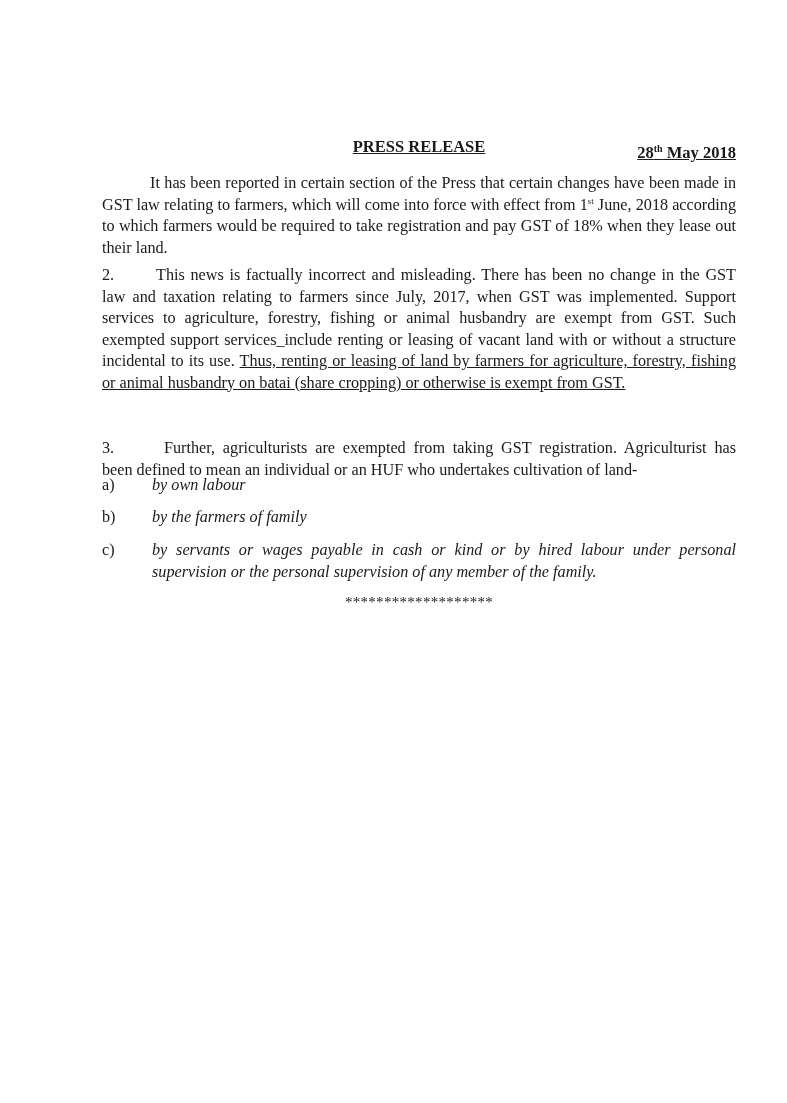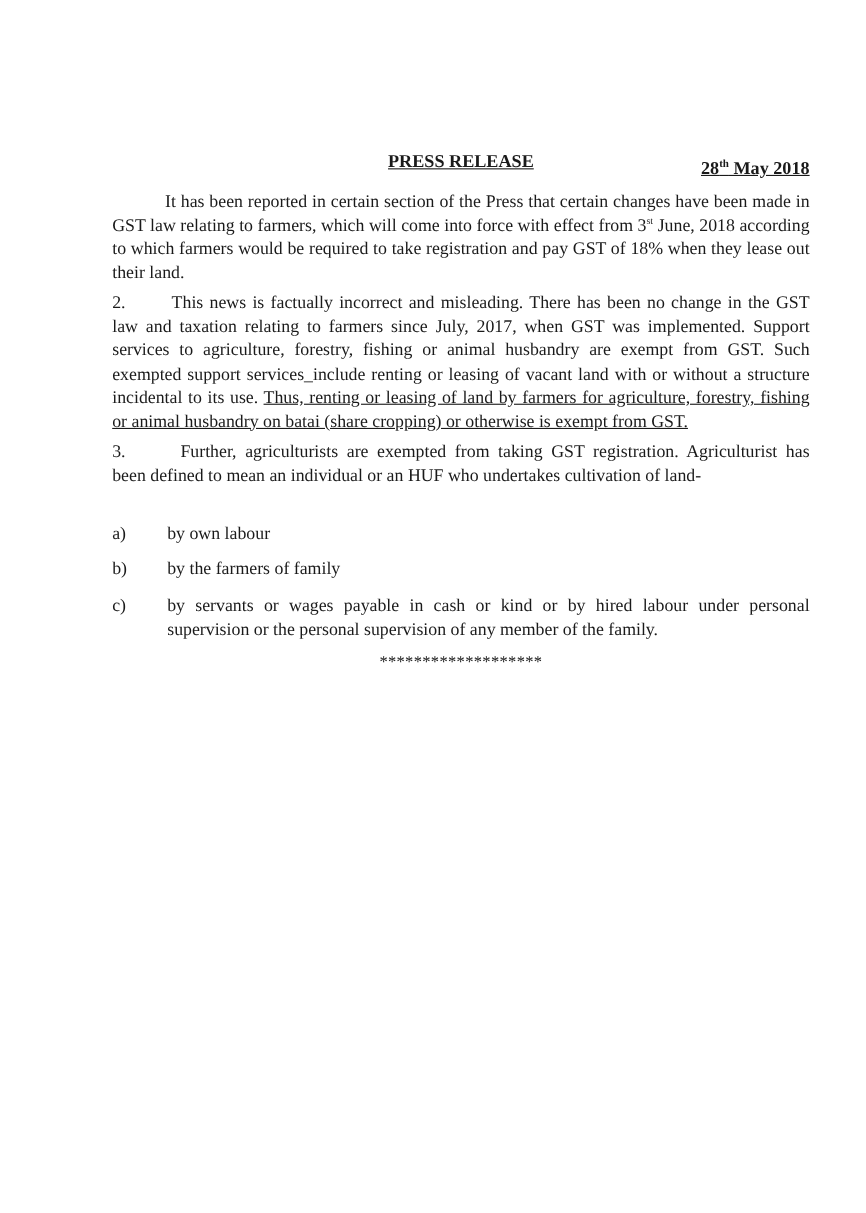--- a/index.html
+++ b/index.html
@@ -7,41 +7,41 @@
          font-family: "Liberation Serif", "DejaVu Serif", serif; color: #1a1a1a; }
   .page { position: absolute; left: 102px; top: 0; width: 634px; font-size: 16.2px; line-height: 21.5px; }
   .title { position: absolute; top: 88px; left: 0; width: 634px; text-align: center;
            font-weight: bold; text-decoration: underline; font-size: 16.5px; margin-top: 48px; }
   .date { position: absolute; top: 142px; right: 0; font-weight: bold; text-decoration: underline; font-size: 16.5px; }
   .date sup { font-size: 10px; vertical-align: 6px; line-height: 0; }
   p { margin: 0; text-align: justify; }
   .p1 { position: absolute; top: 173px; left: 0; width: 634px; text-indent: 48px; }
   .p1 sup { font-size: 9px; vertical-align: 6px; line-height: 0; }
   .p2 { position: absolute; top: 265px; left: 0; width: 634px; }
-  .p3 { position: absolute; top: 400px; left: 0; width: 634px; }
+  .p3 { position: absolute; top: 438px; left: 0; width: 634px; }
   .num { display: inline-block; width: 54px; }
   .num3 { display: inline-block; width: 62px; }
   .u { text-decoration: underline; }
   .item { position: absolute; left: 0; width: 634px; }
   .item .lbl { position: absolute; left: 0; top: 0; }
-  .item .txt { margin-left: 50px; text-align: justify; }
+  .item .txt { margin-left: 50px; text-align: justify; font-style: italic; }
   .ia { top: 475px; }
   .ib { top: 507px; }
   .ic { top: 540px; }
   .stars { position: absolute; top: 592px; left: 0; width: 634px; text-align: center; font-size: 15px; letter-spacing: 0.3px; }
 </style>
 </head>
 <body>
 
 <div class="page">
   <div class="title">PRESS RELEASE</div>
 
   <div class="date"><span>28</span><sup>th</sup><span> May 2018</span></div>
 
-  <p class="p1"><span>It has been reported in certain section of the Press that certain changes have been made in GST law relating to farmers, which will come into force with effect from 3</span><sup>st</sup><span> June, 2018 according to which farmers would be required to take registration and pay GST of 18% when they lease out their land.</span></p>
+  <p class="p1"><span>It has been reported in certain section of the Press that certain changes have been made in GST law relating to farmers, which will come into force with effect from 1</span><sup>st</sup><span> June, 2018 according to which farmers would be required to take registration and pay GST of 18% when they lease out their land.</span></p>
 
   <p class="p2"><span class="num">2.</span><span>This news is factually incorrect and misleading. There has been no change in the GST law and taxation relating to farmers since July, 2017, when GST was implemented.  Support services to agriculture, forestry, fishing or animal husbandry are exempt from GST.  Such exempted support services_include renting or leasing of vacant land with or without a structure incidental to its use. </span><span class="u">Thus, renting or leasing of land by farmers for agriculture, forestry, fishing or animal husbandry on batai (share cropping) or otherwise is exempt from GST.</span></p>
 
   <p class="p3"><span class="num3">3.</span><span>Further, agriculturists are exempted from taking GST registration.  Agriculturist has been defined to mean an individual or an HUF who undertakes cultivation of land-</span></p>
 
   <div class="item ia">
     <span class="lbl">a)</span>
     <p class="txt">by own labour</p>
   </div>
   <div class="item ib">

